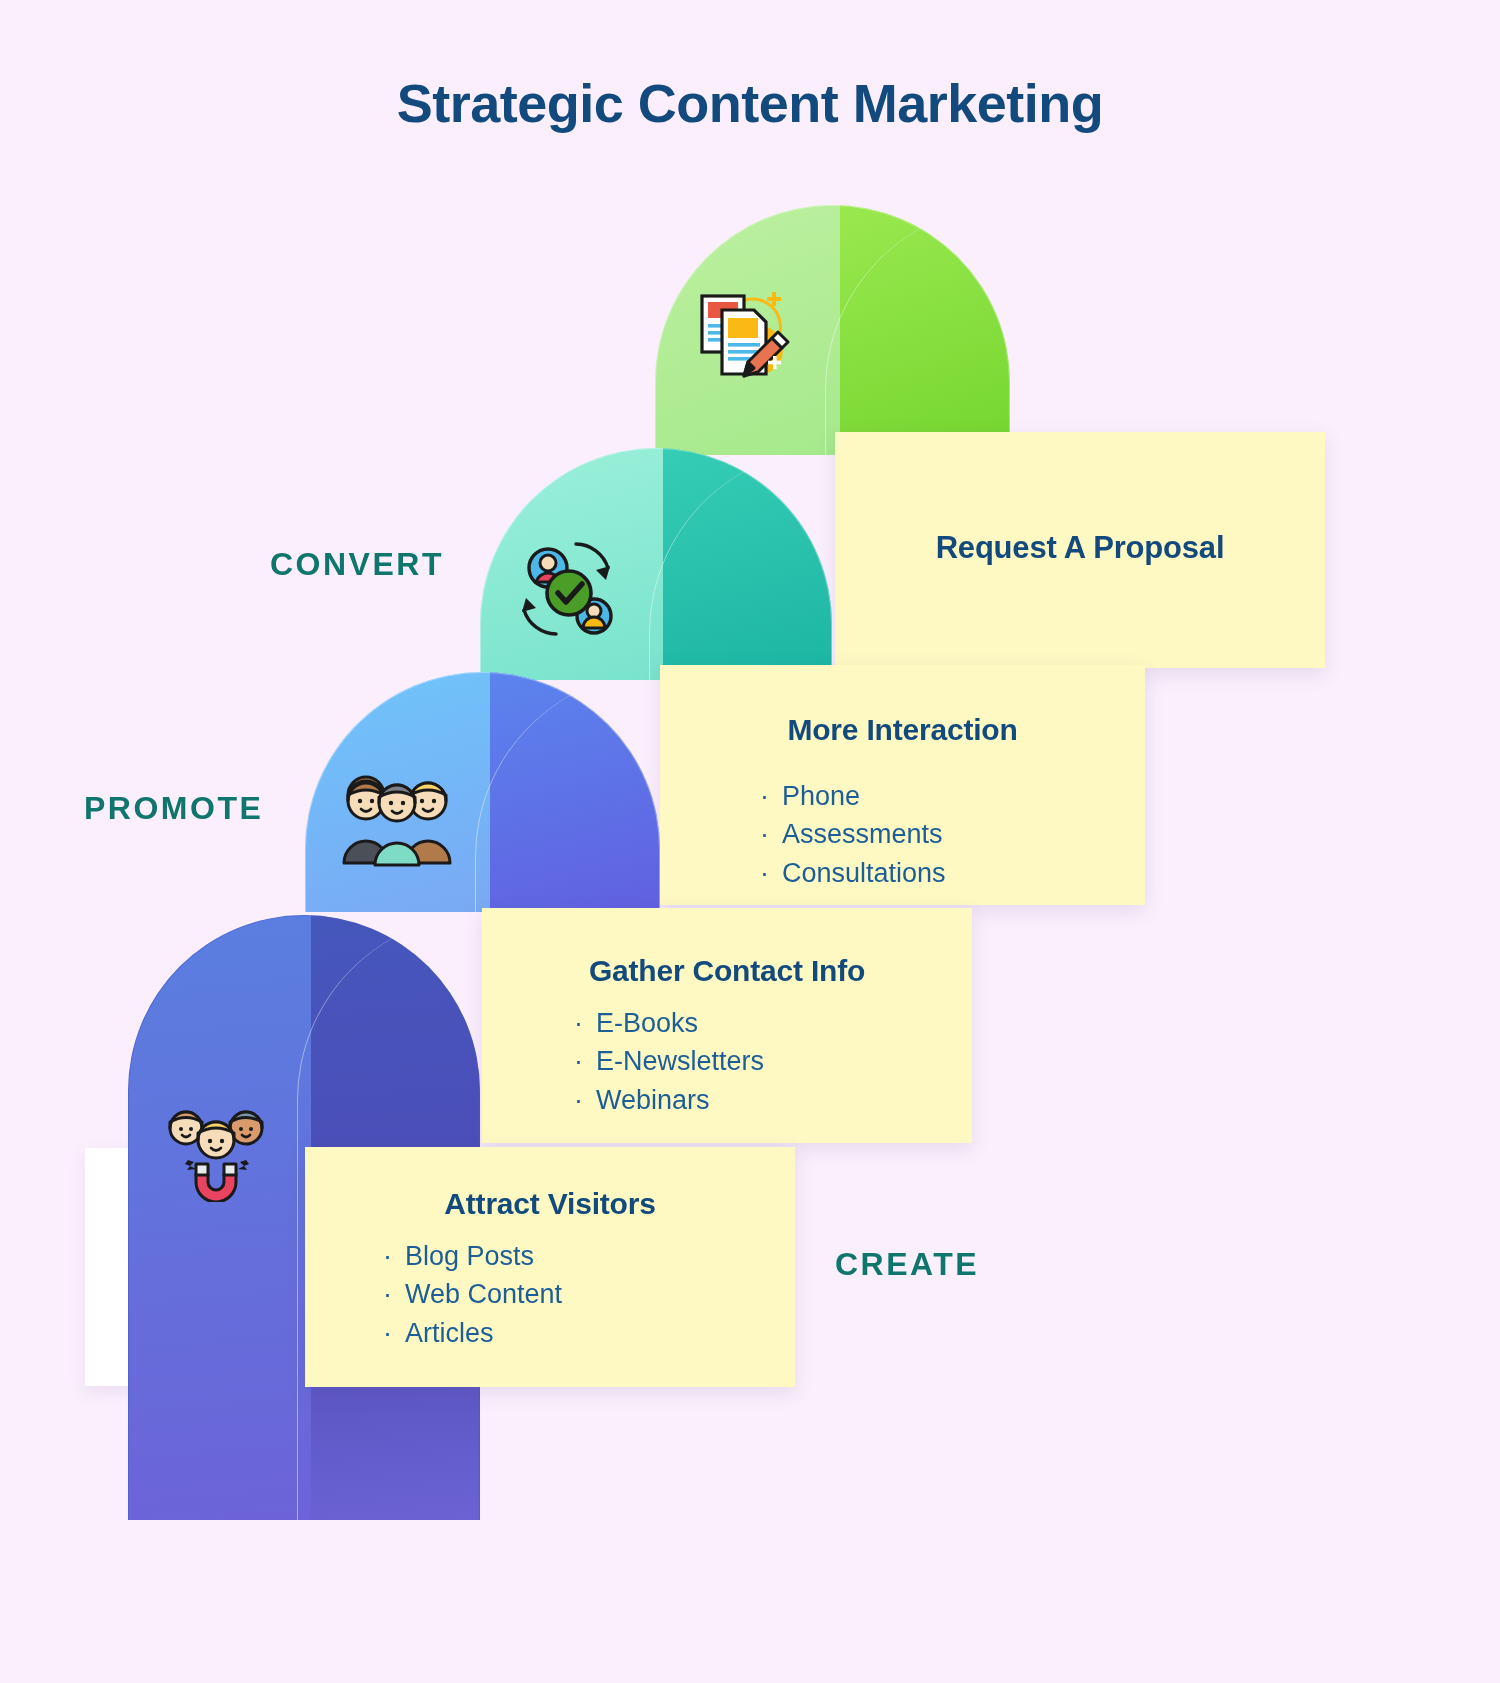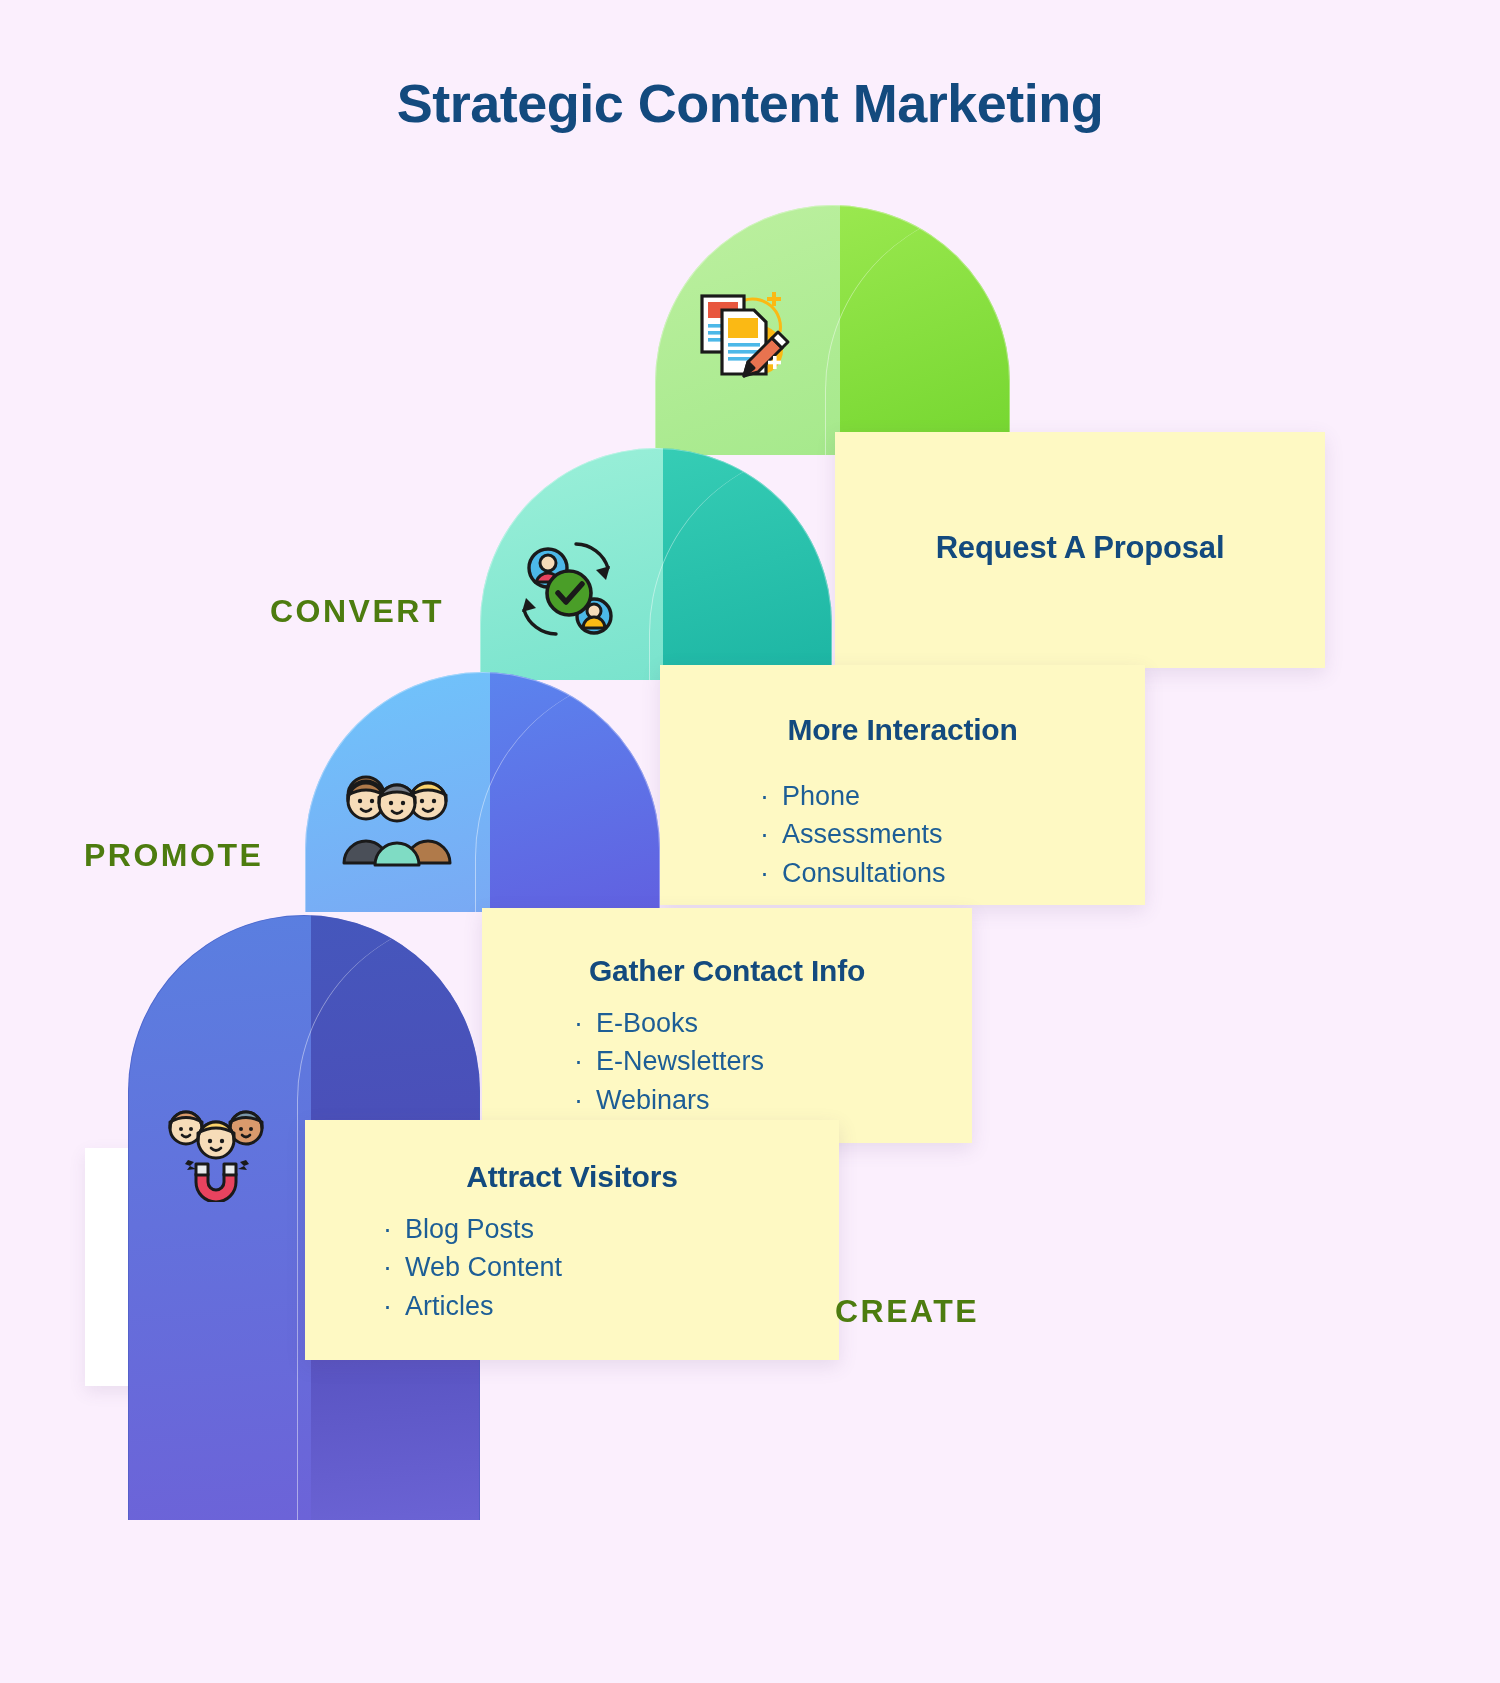--- a/index.html
+++ b/index.html
@@ -108,38 +108,37 @@
   #card-create .card-title { margin-top: 98px; font-size: 31px; }
 
   #card-convert { left: 660px; top: 665px; width: 485px; height: 240px; }
   #card-convert .card-title { margin-top: 48px; }
   #card-convert ul { margin-top: 30px; padding-left: 100px; }
 
   #card-promote { left: 482px; top: 908px; width: 490px; height: 235px; }
   #card-promote .card-title { margin-top: 46px; }
   #card-promote ul { margin-top: 16px; padding-left: 92px; }
 
-  #card-attract { left: 305px; top: 1120px; width: 534px; height: 240px; }
+  #card-attract { left: 305px; top: 1147px; width: 490px; height: 240px; }
   #card-attract .card-title { margin-top: 40px; }
   #card-attract ul { margin-top: 16px; padding-left: 78px; }
 
   
   #card-ghost {
     left: 85px; top: 1148px; width: 230px; height: 238px;
     background: #ffffff; box-shadow: 0 6px 16px rgba(90,70,120,0.10);
   }
 
   
   .stage-label {
     position: absolute;
     font-size: 32px;
     font-weight: bold;
-    color: #4d7c0f;
+    color: #0f766e;
     letter-spacing: 2.5px;
-    margin-top: 47px;
   }
   #label-convert { left: 270px; top: 546px; }
   #label-promote { left: 84px;  top: 790px; }
   #label-create  { left: 835px; top: 1246px; }
 
   
   .icon-wrap { position: absolute; }
   #icon-create  { left: 688px; top: 288px; width: 104px; height: 96px; }
   #icon-convert { left: 512px; top: 538px; width: 108px; height: 102px; }
   #icon-promote { left: 340px; top: 775px; width: 114px; height: 92px; }

